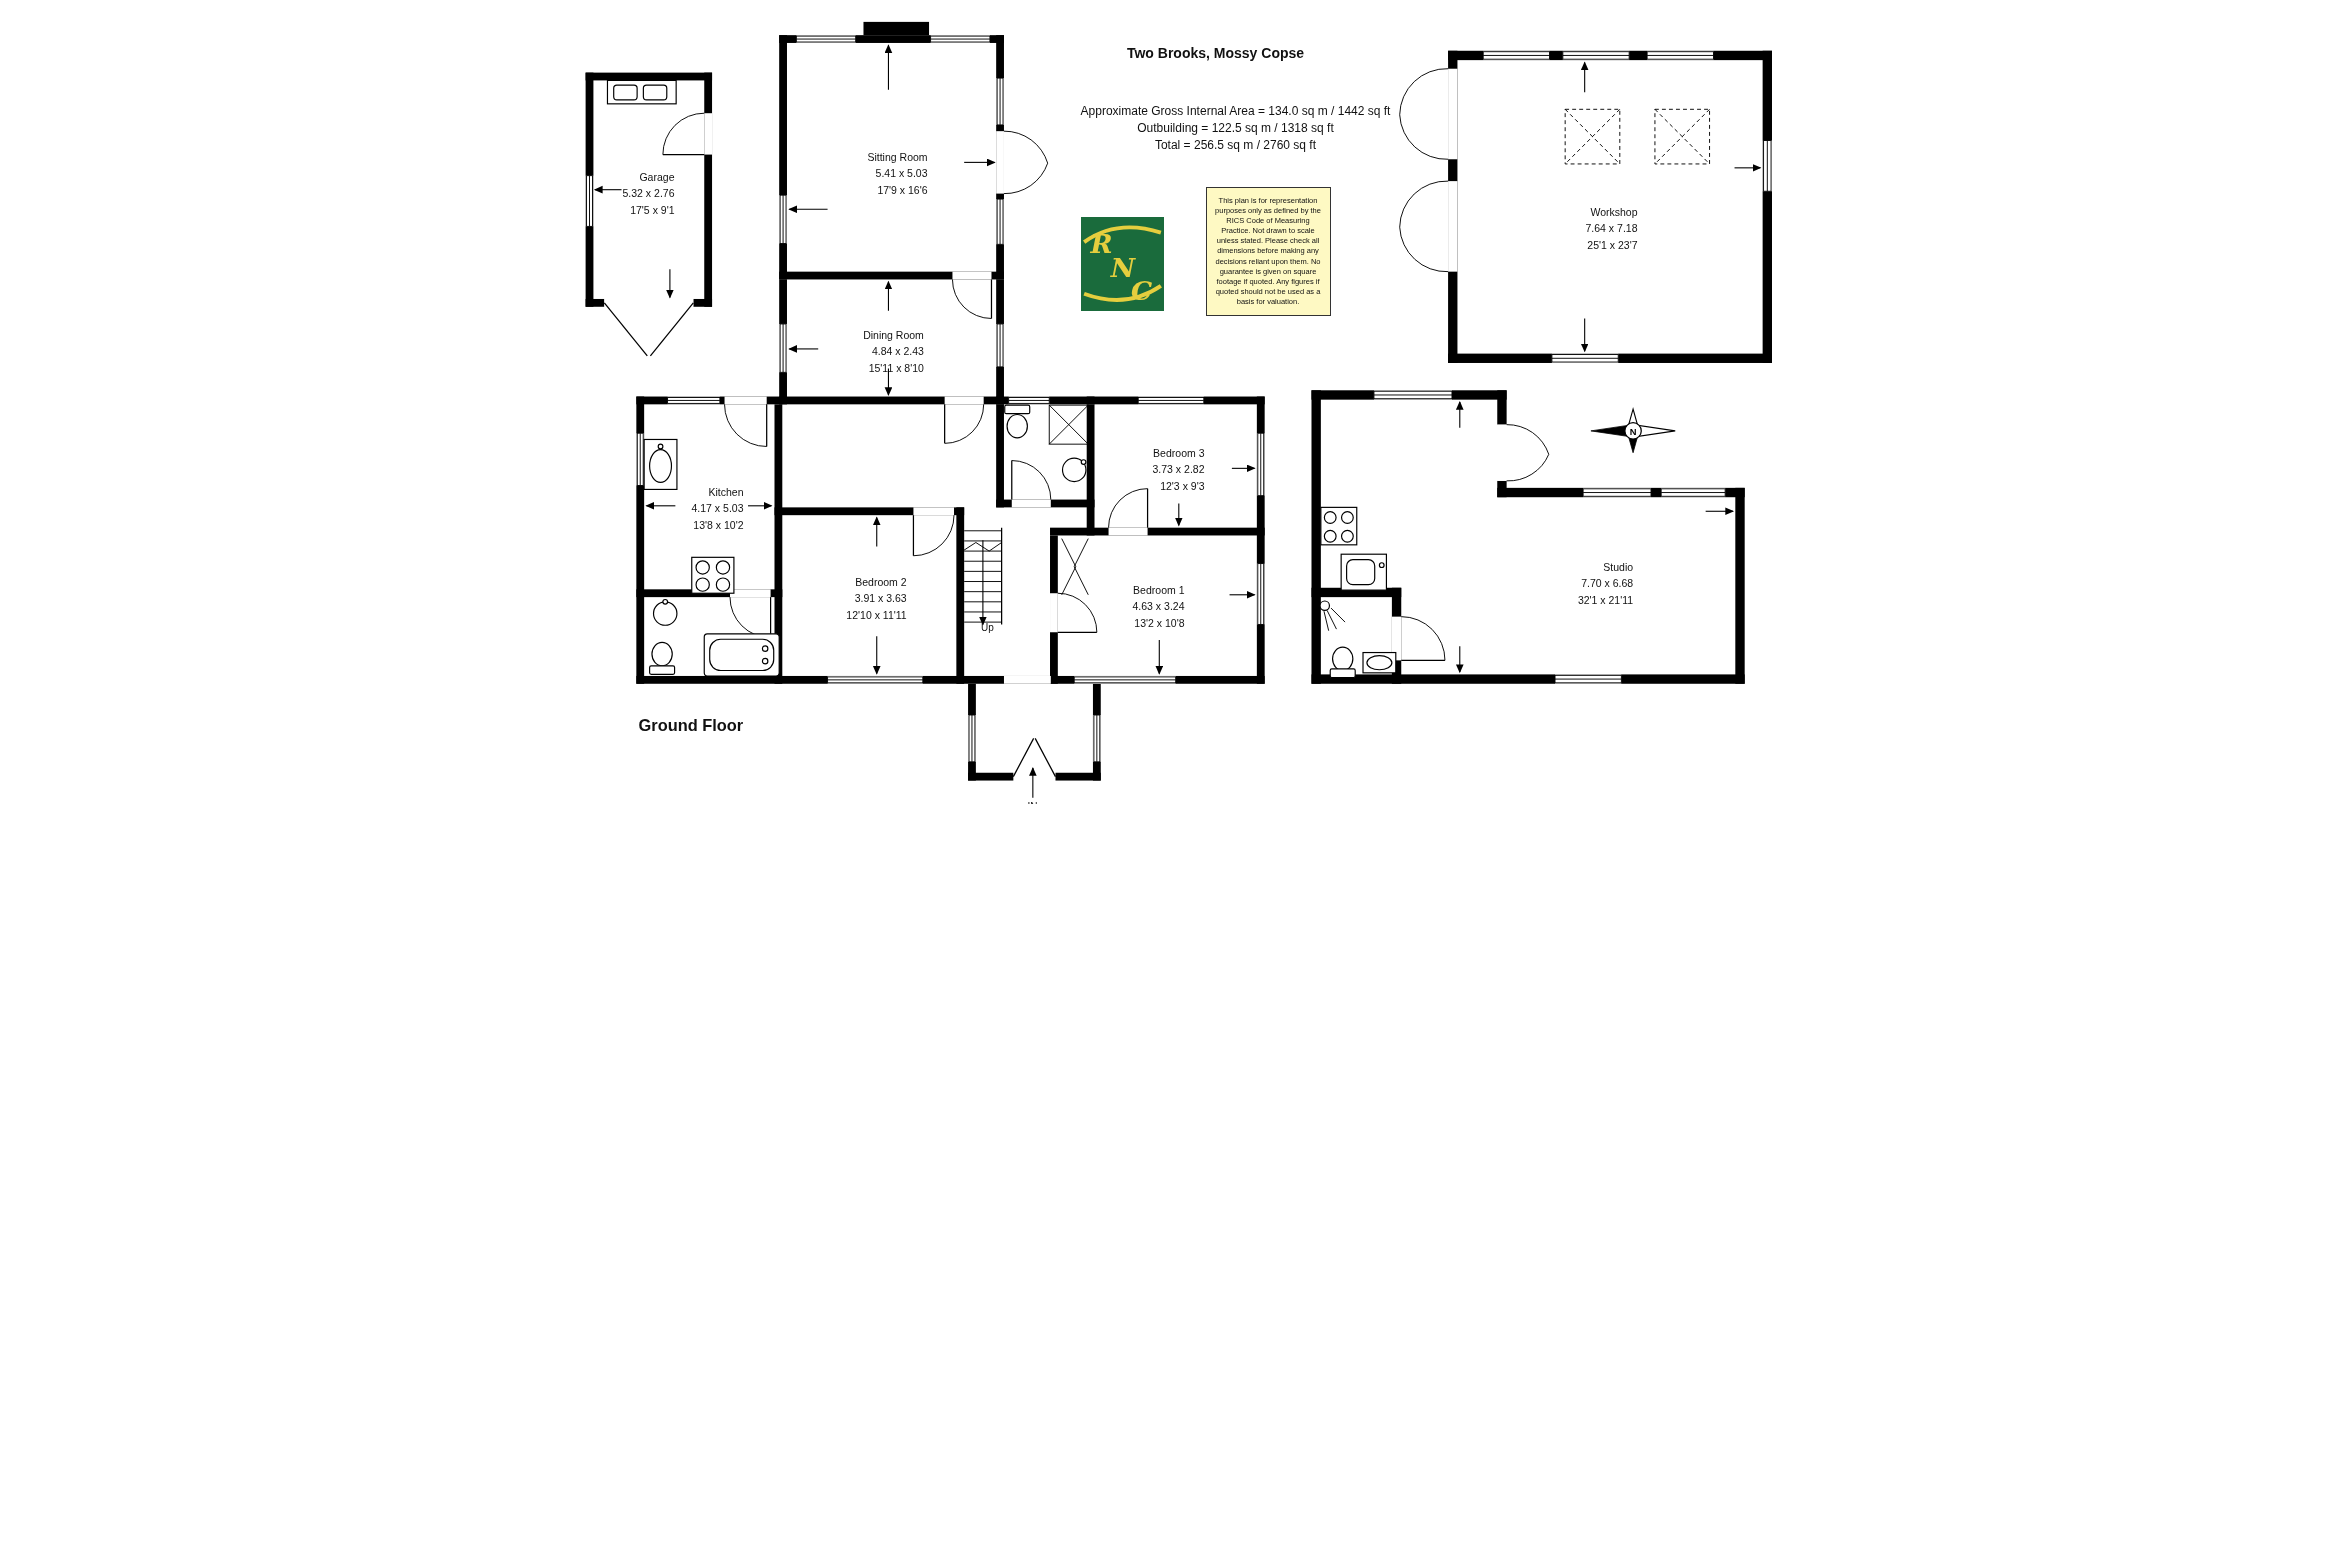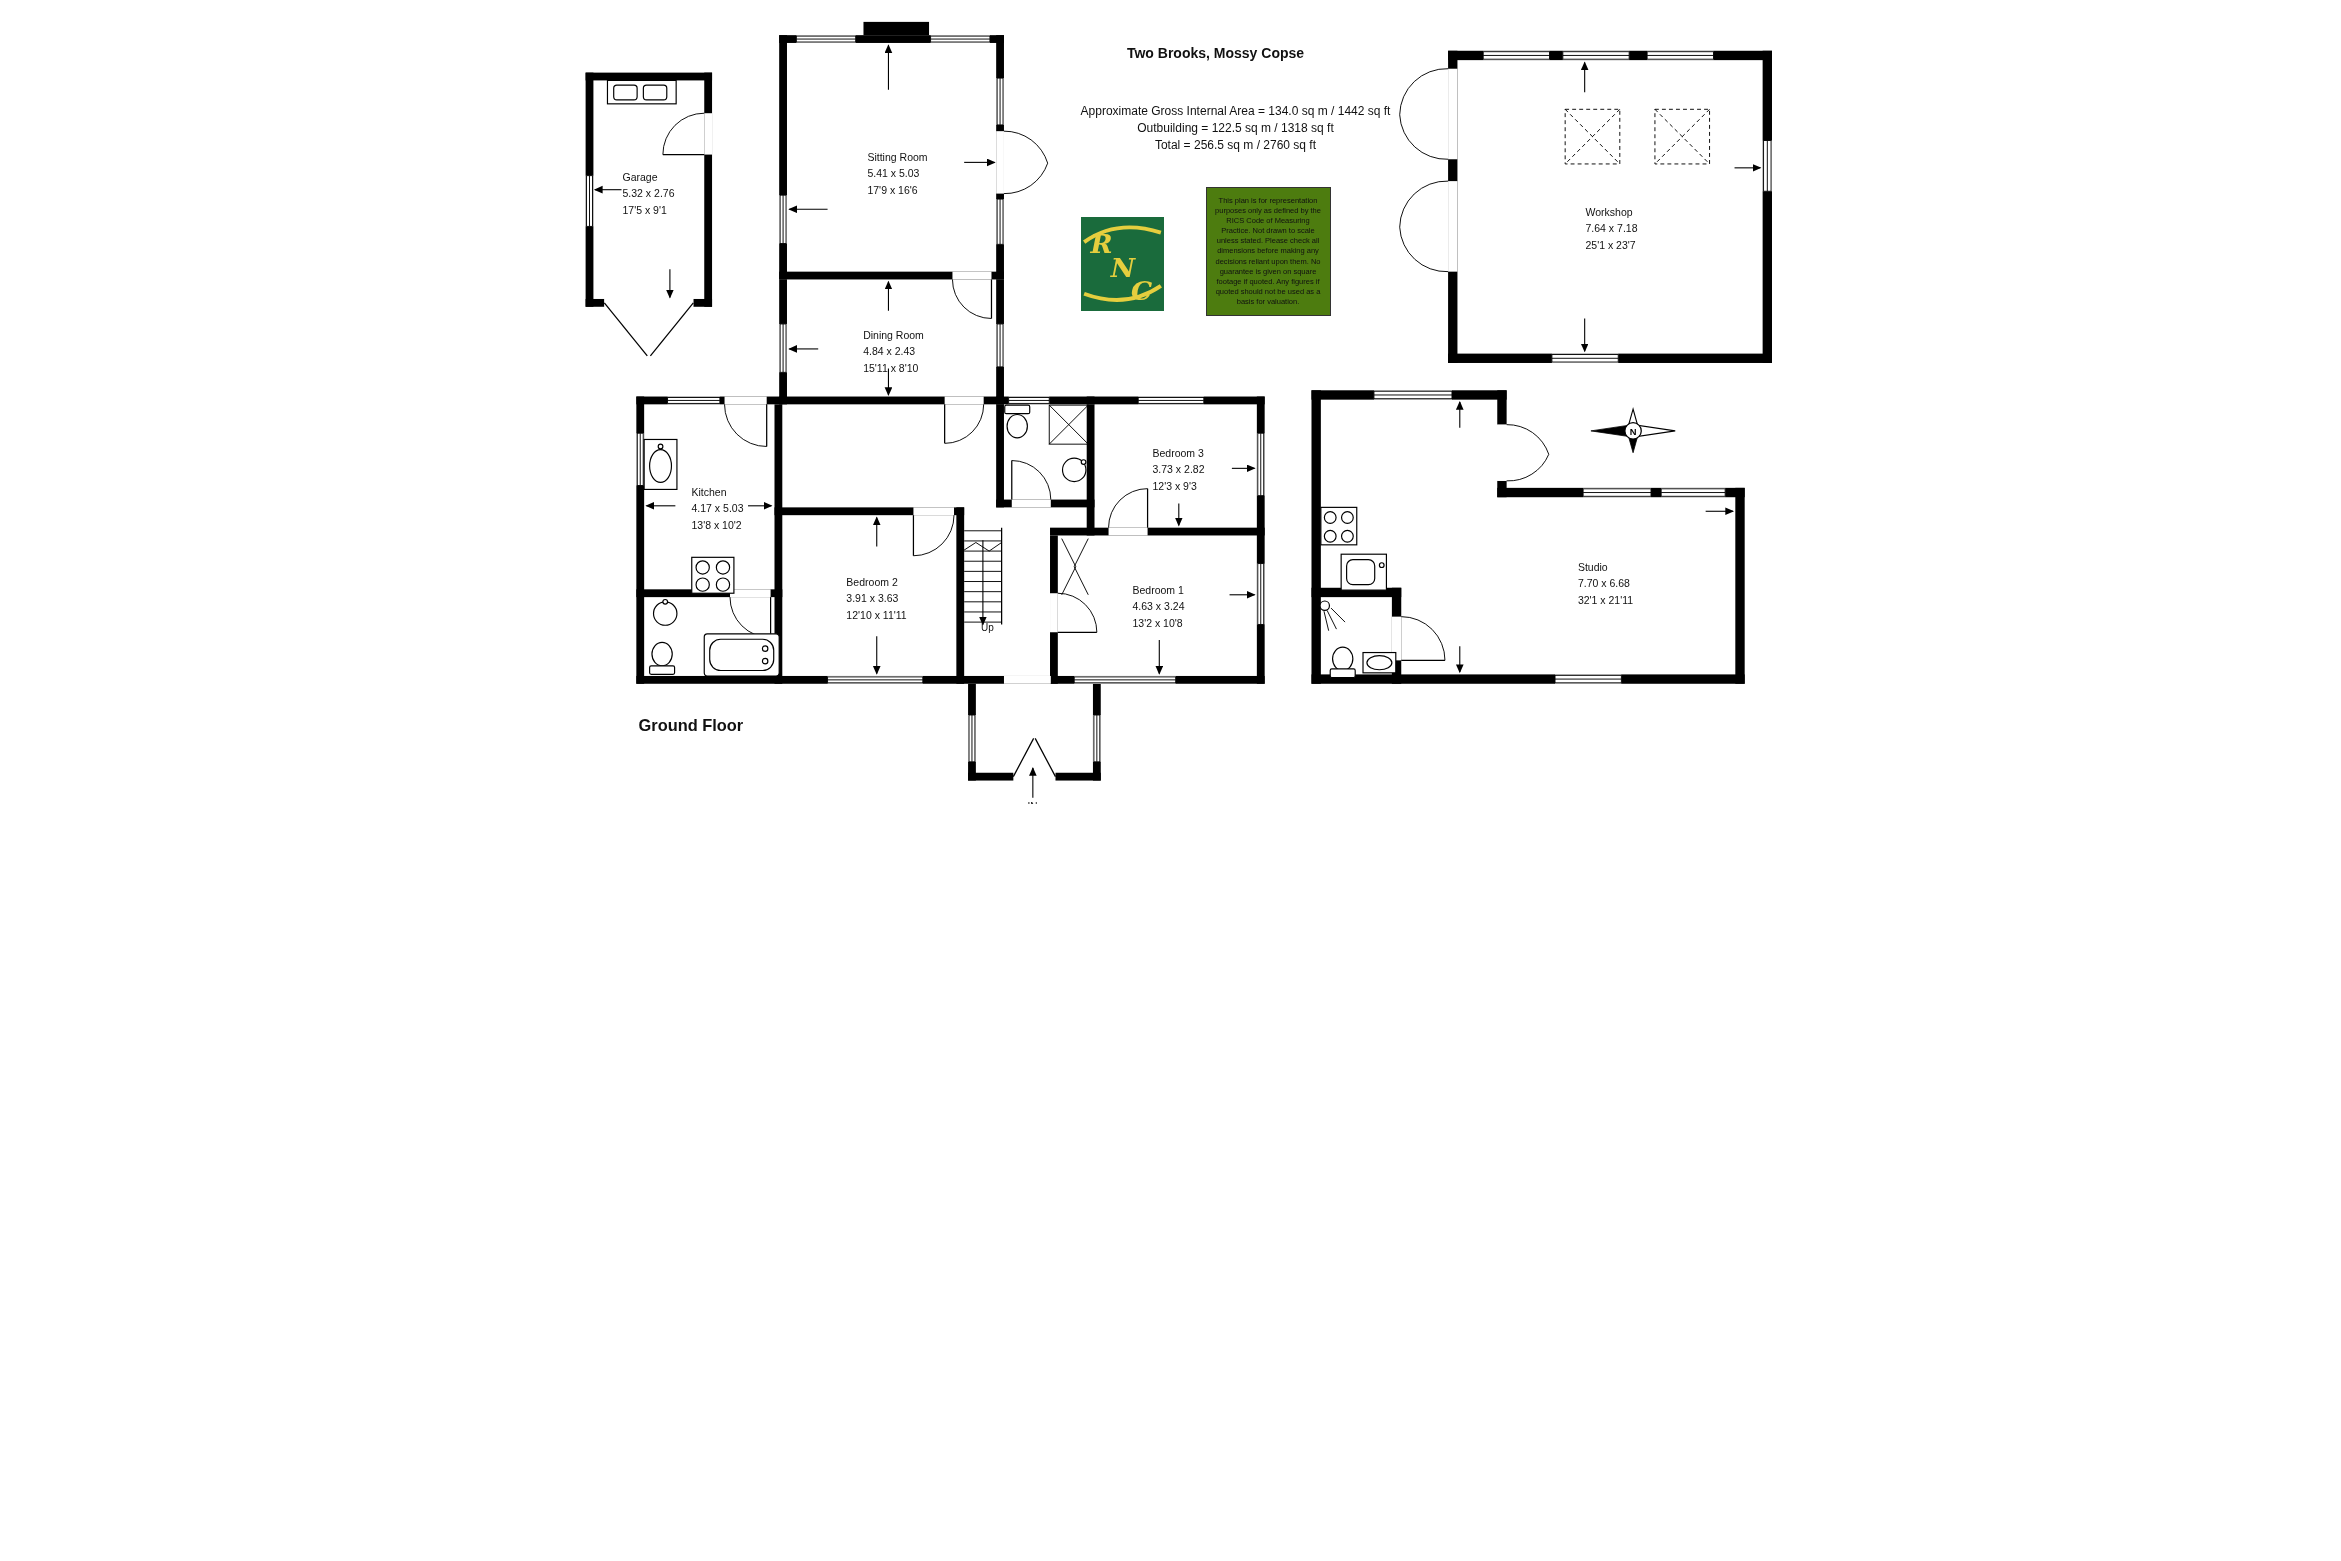--- a/index.html
+++ b/index.html
@@ -3,27 +3,27 @@
 <meta charset="utf-8">
 <style>
   html,body{margin:0;padding:0;background:#ffffff;}
   .plan{position:relative;width:1202px;height:804px;margin:0 auto;background:#fff;
         font-family:"Liberation Sans",sans-serif;color:#111;overflow:hidden;}
   .plan > svg{position:absolute;left:0;top:0;}
   .title{position:absolute;left:646px;top:45px;transform:translateX(-50%);
          font-size:14px;font-weight:bold;white-space:nowrap;}
   .areas{position:absolute;left:646px;top:103px;transform:translateX(-50%);
          text-align:center;font-size:12px;line-height:1.4;white-space:nowrap;font-weight:500;margin-left:20px;}
-  .room-label{position:absolute;transform:translate(-50%,-50%);text-align:left;
+  .room-label{position:absolute;transform:translate(-50%,-50%);text-align:right;
               font-size:10.5px;line-height:1.55;white-space:nowrap;}
   .floor-label{position:absolute;left:69px;top:698px;font-size:16.4px;font-weight:bold;margin-top:18px;}
   .small-label{position:absolute;transform:translate(-50%,-50%);font-size:10px;}
   .disclaimer{position:absolute;left:636px;top:187px;width:125px;box-sizing:border-box;
               border:1.2px solid #333;padding:7.8px 5.5px;font-size:7.5px;line-height:1.35;
-              text-align:center;background:#4d7c0f;}
+              text-align:center;background:#fef9c3;}
   .logo{position:absolute;left:511px;top:217px;width:83px;height:94px;background:#1a6b3c;}
   .fx{fill:#fff;stroke:#000;stroke-width:1.5;}
   .thin{stroke:#000;stroke-width:1.2;fill:none;}
   .dash{stroke:#000;stroke-width:1.2;fill:none;stroke-dasharray:5 4;}
 </style>
 </head>
 <body>
 
 <div class="plan">
 

